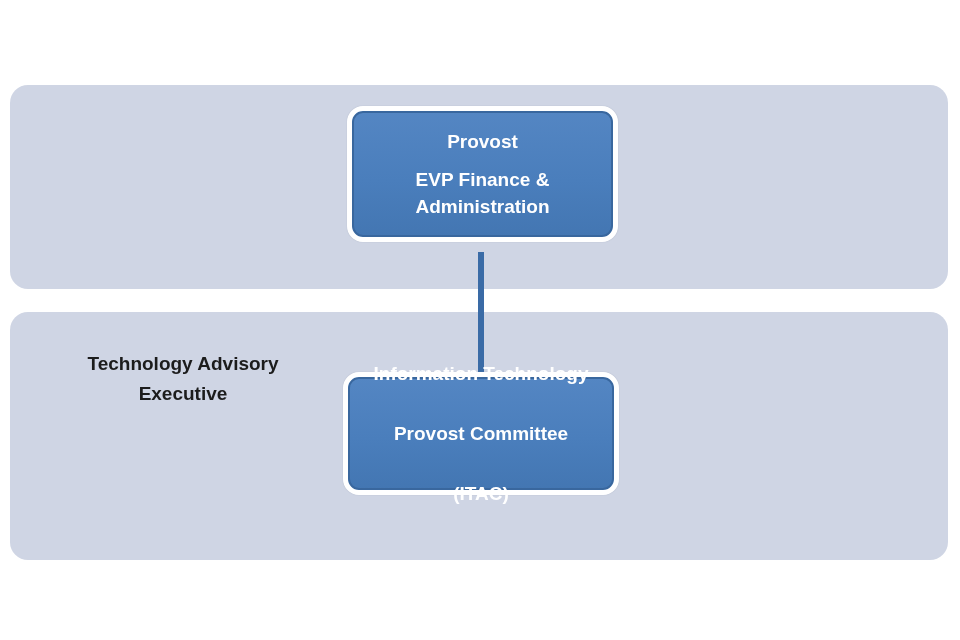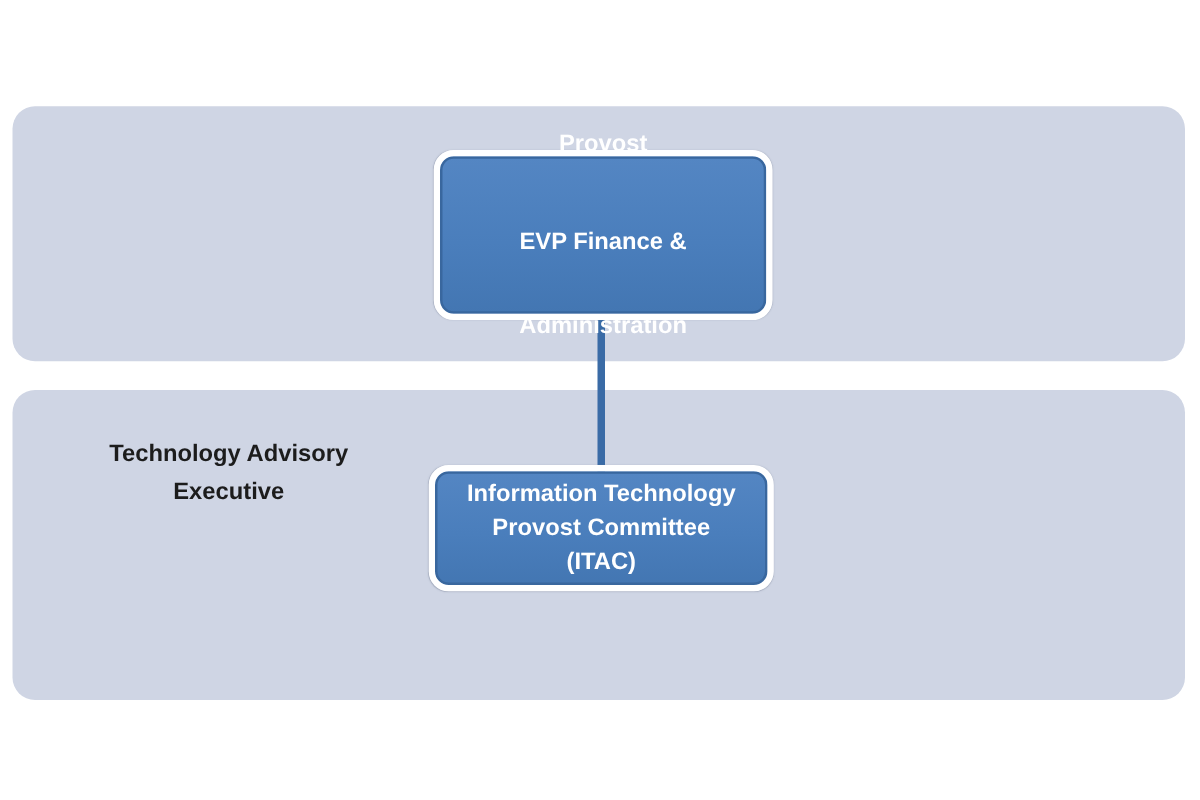--- a/index.html
+++ b/index.html
@@ -58,22 +58,22 @@
     border-radius: 16px;
     box-shadow: inset 0 0 0 2px #39679e, 0 0 1px rgba(120,130,150,0.5);
     color: #ffffff;
     font-weight: 700;
     text-align: center;
     display: flex;
     flex-direction: column;
     justify-content: center;
     align-items: center;
   }
-  .node-provost { left: 347px; top: 120px; width: 271px; height: 136px; gap: 40px; }
-  .node-itac    { left: 343px; top: 372px; width: 276px; height: 101px; }
+  .node-provost { left: 347px; top: 106px; width: 271px; height: 136px; }
+  .node-itac    { left: 343px; top: 372px; width: 276px; height: 123px; gap: 33px; }
   .node-line {
     display: block;
     font-size: 19px;
     line-height: 27px;
   }
   .node-line.para-gap { margin-top: 11px; }
 </style>
 </head>
 <body>
 

